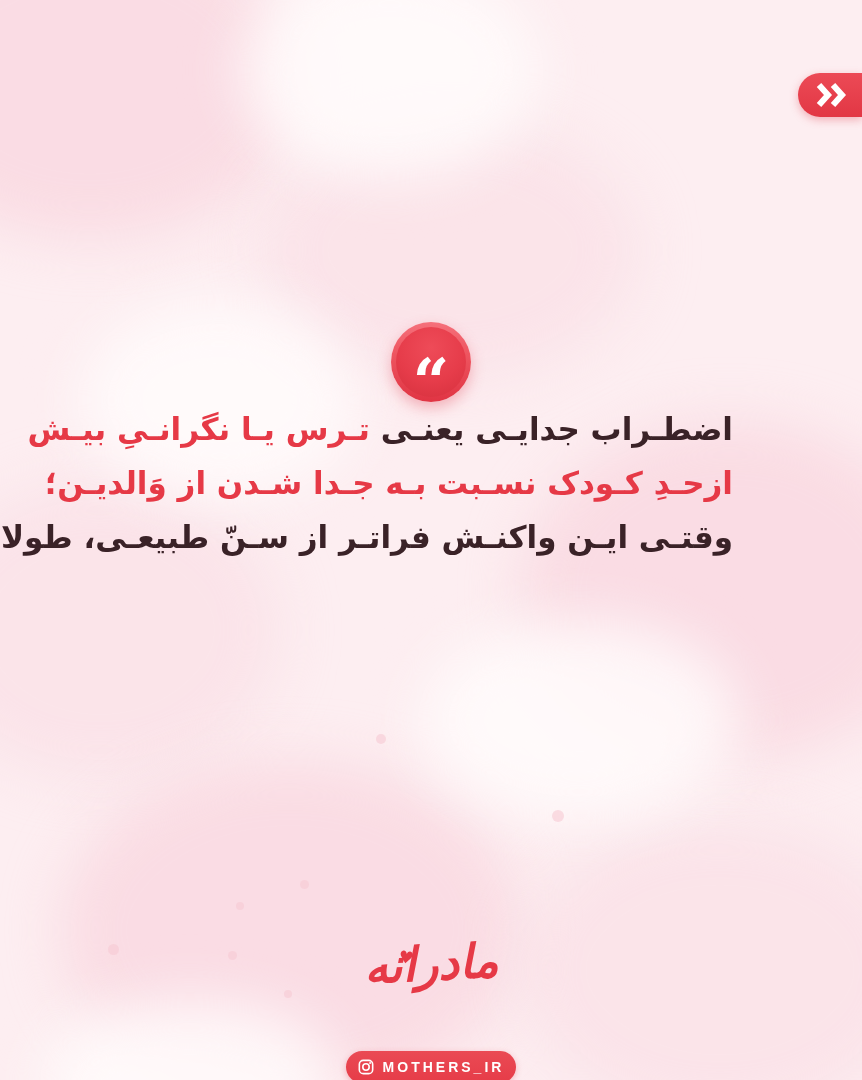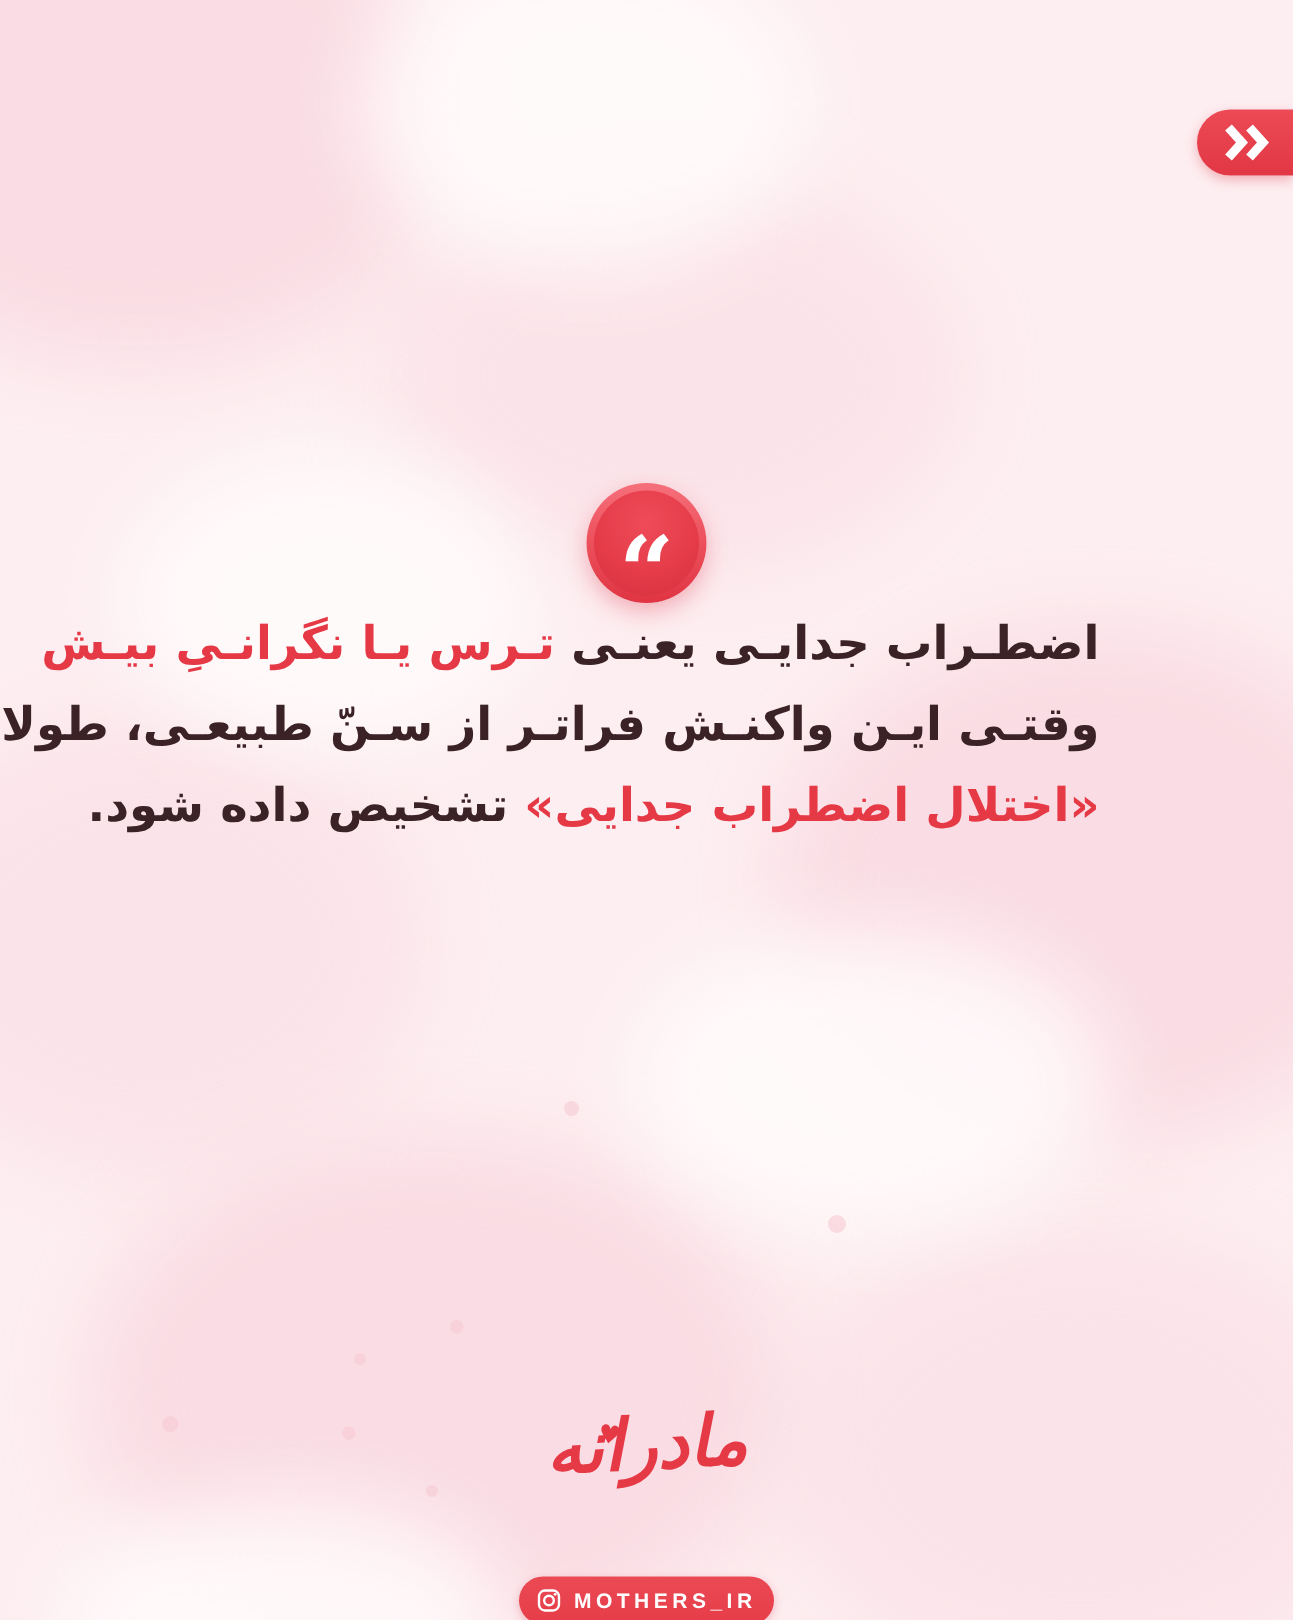--- a/index.html
+++ b/index.html
@@ -146,22 +146,22 @@
 </div>
 
 <div class="quote-circle">
   <div class="inner">
     <span class="quote-glyph">“</span>
   </div>
 </div>
 
 <div class="quote-block" id="quote-block">
     <div class="quote-line"><span class="seg-dark">اضطـراب جدایـی یعنـی </span><span class="seg-red">تـرس یـا نگرانـیِ بیـش</span></div>
+    <div class="quote-line"><span class="seg-red">ازحـدِ کـودک نسـبت بـه جـدا شـدن از وَالدیـن؛</span></div>
     <div class="quote-line"><span class="seg-dark">وقتـی ایـن واکنـش فراتـر از سـنّ طبیعـی، طولانـی</span></div>
-    <div class="quote-line"><span class="seg-red">«اختلال اضطراب جدایی» </span><span class="seg-dark">تشخیص داده شود.</span></div>
   </div>
 
 <div class="brand">
   <span class="brand-logo">
     <span class="brand-heart">♥</span>
     <span>مادرانه</span>
   </span>
 </div>
 
 <div class="ig-badge">

